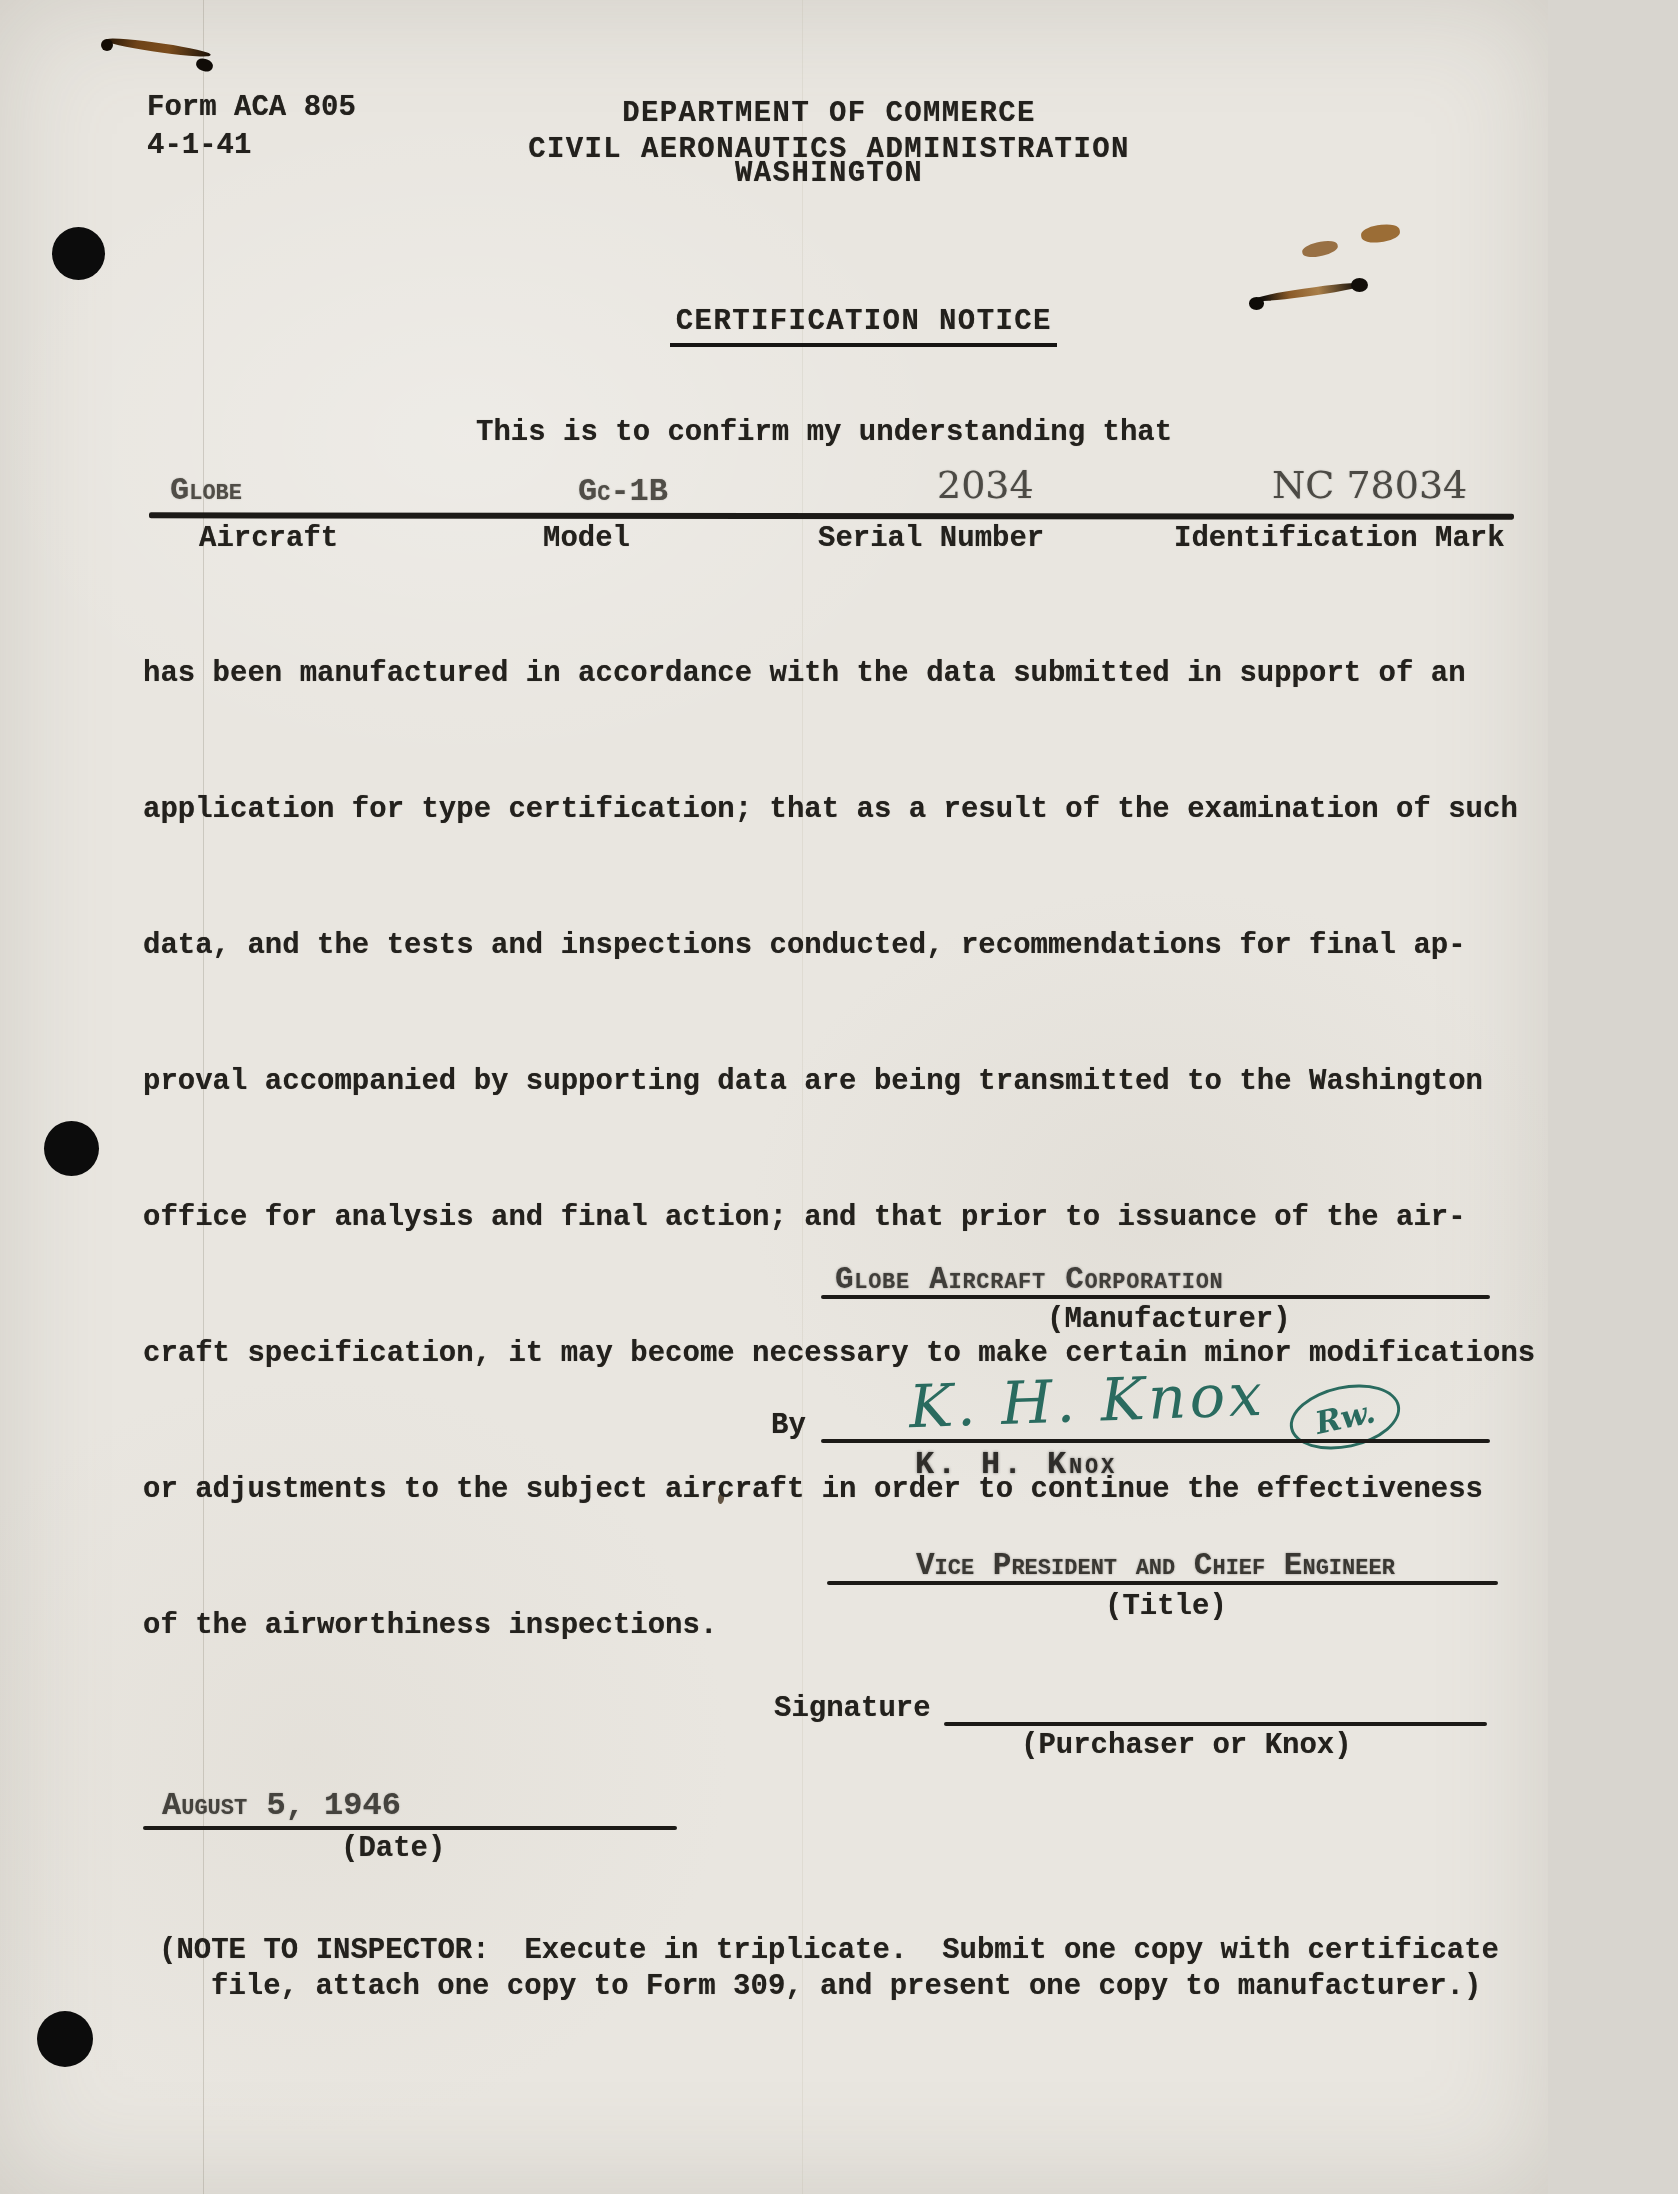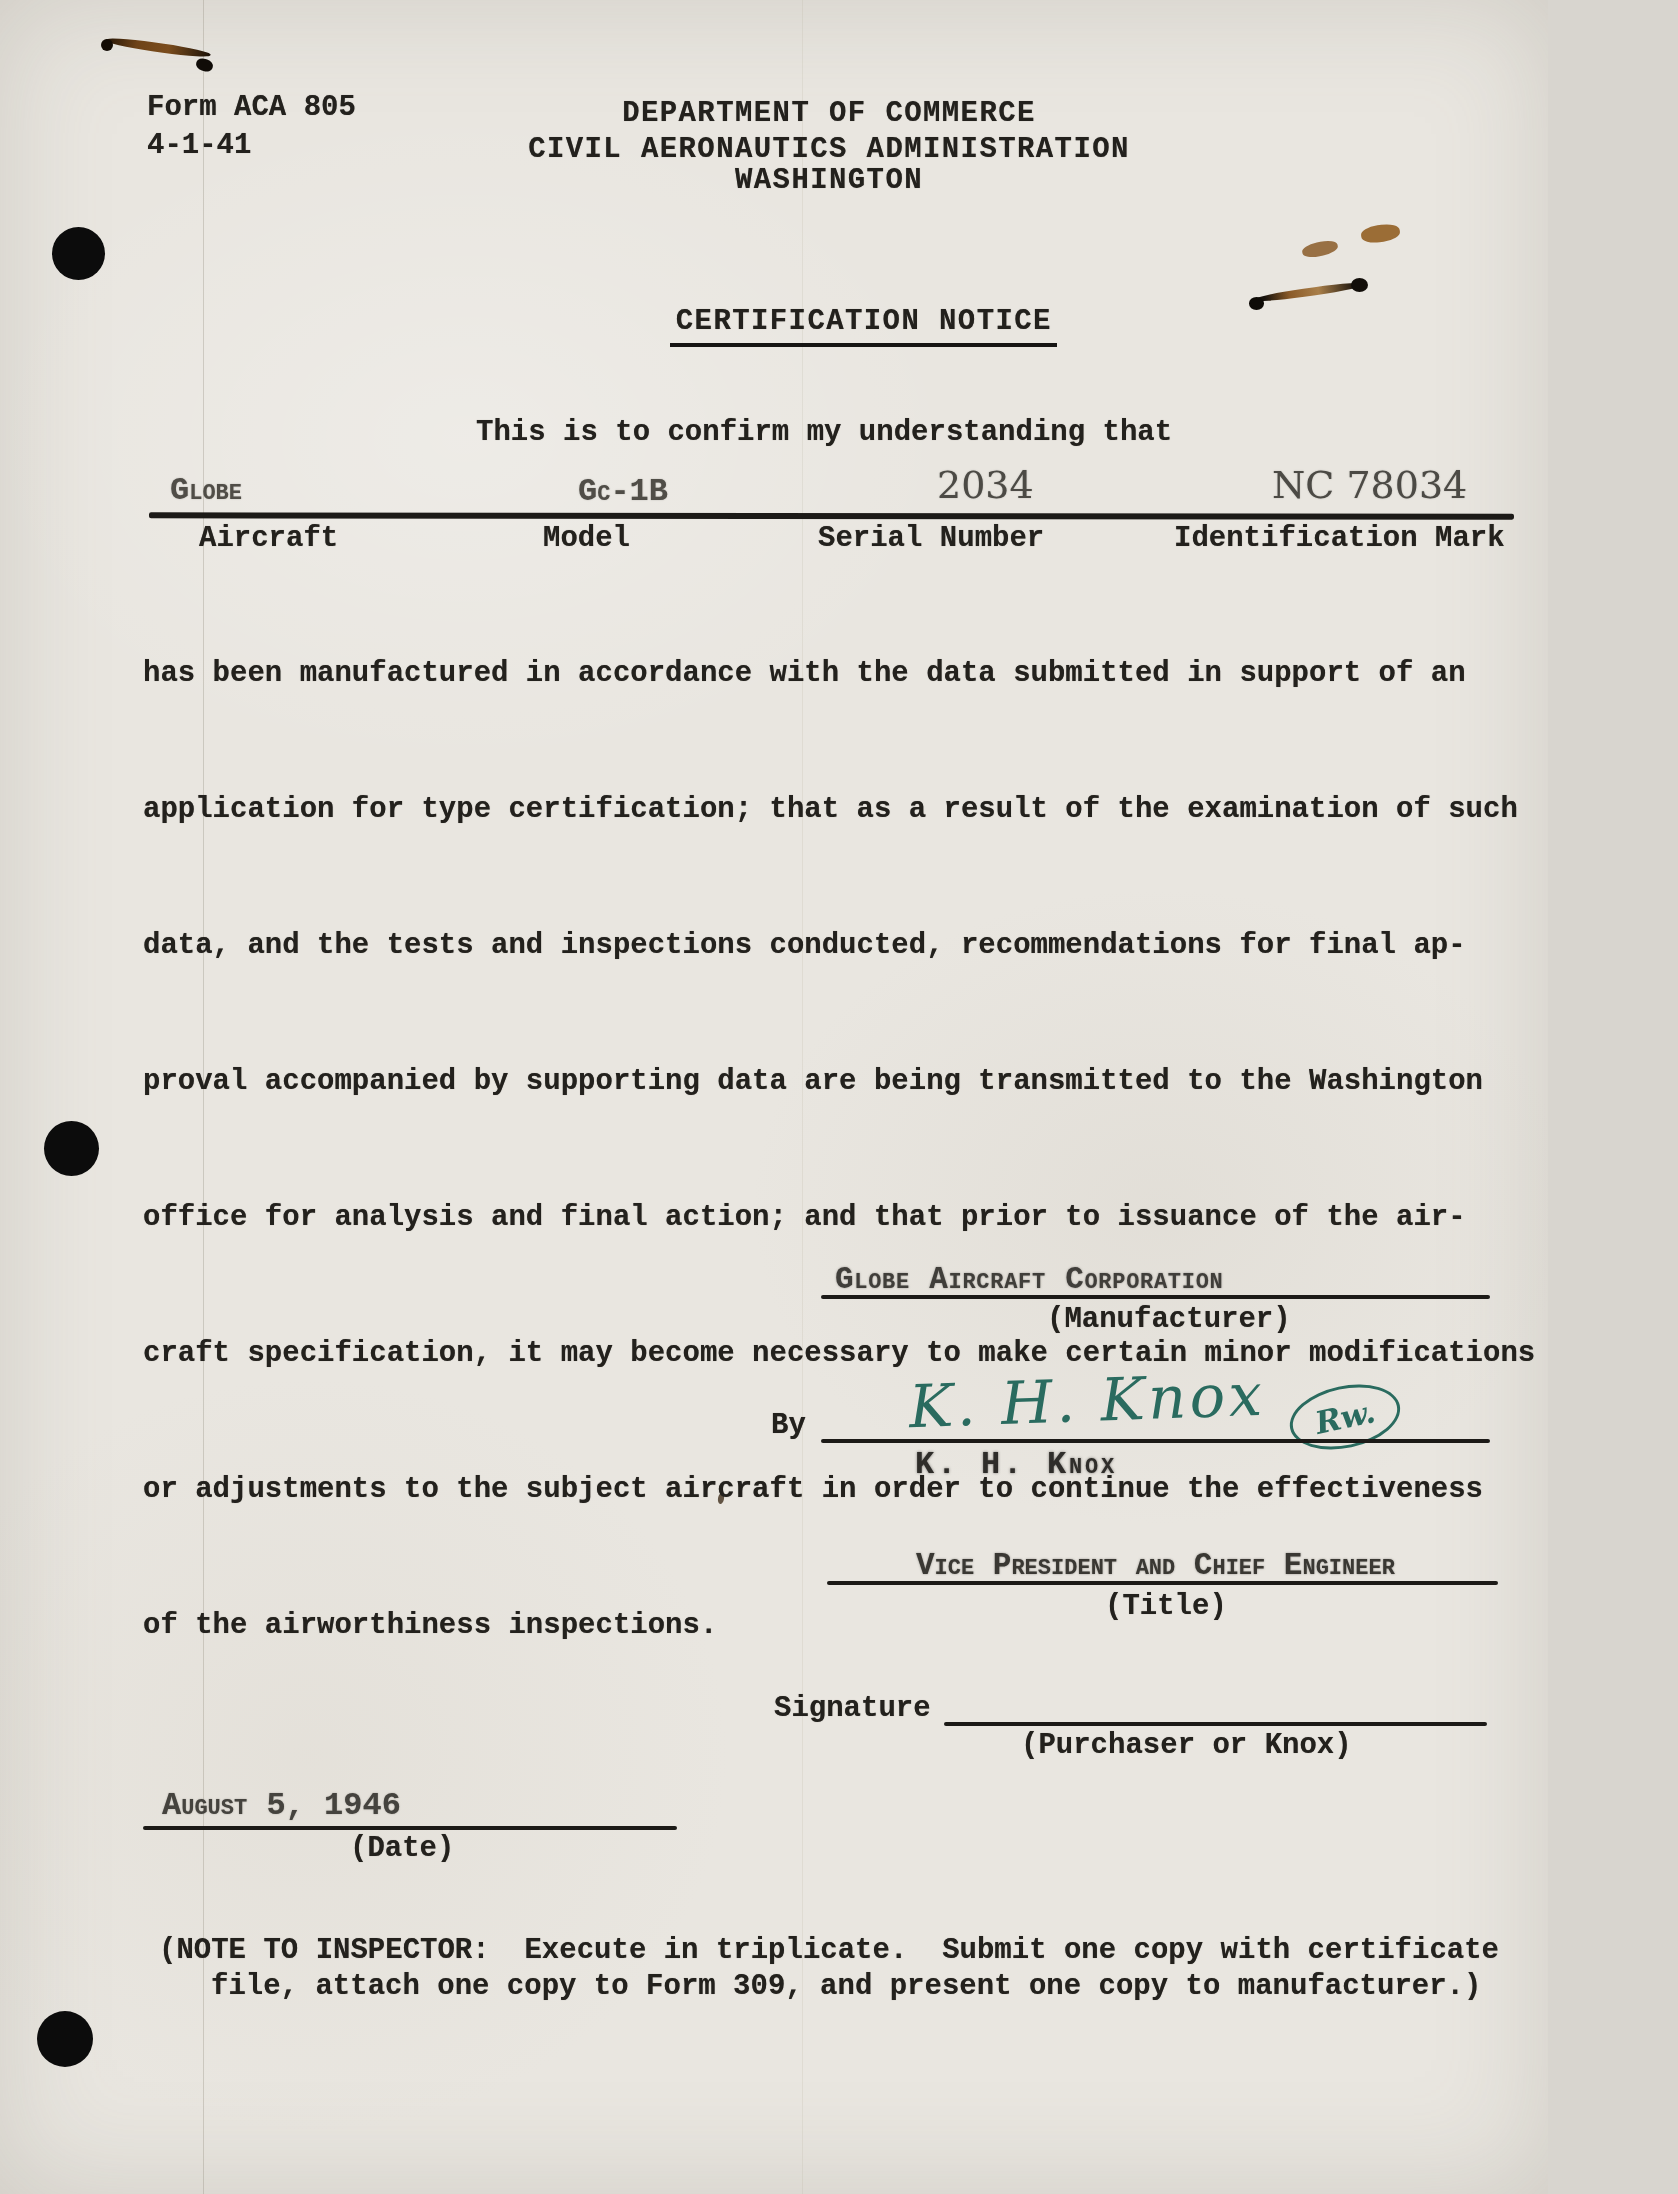--- a/index.html
+++ b/index.html
@@ -58,21 +58,21 @@
   <div class="smudge" style="left:1302px;top:242px;width:36px;height:14px;transform:rotate(-12deg);background:#8a5a28;opacity:.85;"></div>
   <div class="smudge" style="left:1361px;top:225px;width:39px;height:17px;transform:rotate(-8deg);background:#925f24;opacity:.9;"></div>
 
   <div class="smudge" style="left:718px;top:1493px;width:6.3px;height:11.2px;transform:rotate(10deg);background:#4a3a28;opacity:.85;border-radius:50%;"></div>
 
   <div class="t b" style="left:147px;top:92px;font-size:29px;">Form ACA 805</div>
   <div class="t b" style="left:147px;top:130px;font-size:29px;">4-1-41</div>
 
   <div class="t b center" style="top:98px;letter-spacing:1.4px;">DEPARTMENT OF COMMERCE</div>
   <div class="t b center" style="top:134px;letter-spacing:1.4px;">CIVIL AERONAUTICS ADMINISTRATION</div>
-  <div class="t b center" style="top:165px;letter-spacing:1.4px;">WASHINGTON</div>
+  <div class="t b center" style="top:158px;letter-spacing:1.4px;">WASHINGTON</div>
 
   <div class="t center" style="top:274px;">
     <span class="b title-underline" style="letter-spacing:1.4px;">CERTIFICATION NOTICE</span>
   </div>
 
   <div class="t b" style="left:476px;top:417px;">This is to confirm my understanding that</div>
 
   <div class="t sc fv b" style="left:170px;top:473px;font-size:32px;">Globe</div>
   <div class="t sc fv b" style="left:578px;top:474px;font-size:32px;">Gc-1B</div>
   <div class="t num" style="left:937px;top:464px;">2034</div>
@@ -111,19 +111,19 @@
   <div class="t sc b" style="left:916px;top:1549px;font-size:31px;color:#3a3833;text-shadow:0 0 2.1px rgba(58,56,51,.5);">Vice President and Chief Engineer</div>
   <div class="ln" style="left:827px;top:1581px;width:671px;height:4.2px;"></div>
   <div class="t b" style="left:1105px;top:1591px;">(Title)</div>
 
   <div class="t b" style="left:774px;top:1693px;">Signature</div>
   <div class="ln" style="left:944px;top:1722px;width:543px;height:3.5px;"></div>
   <div class="t b" style="left:1021px;top:1730px;">(Purchaser or Knox)</div>
 
   <div class="t sc b fv" style="left:162px;top:1788px;font-size:32px;color:#45433e;text-shadow:0 0 1.4px rgba(69,67,62,.5);">August 5, 1946</div>
   <div class="ln" style="left:143px;top:1826px;width:534px;height:3.5px;"></div>
-  <div class="t b" style="left:341px;top:1833px;margin-left:9px;">(Date)</div>
+  <div class="t b" style="left:341px;top:1833px;">(Date)</div>
 
   <div class="t b" style="left:143px;top:1935px;margin-left:16px;">(NOTE TO INSPECTOR:  Execute in triplicate.  Submit one copy with certificate</div>
   <div class="t b" style="left:211px;top:1971px;">file, attach one copy to Form 309, and present one copy to manufacturer.)</div>
 
 </div>
 
 
 </body></html>

